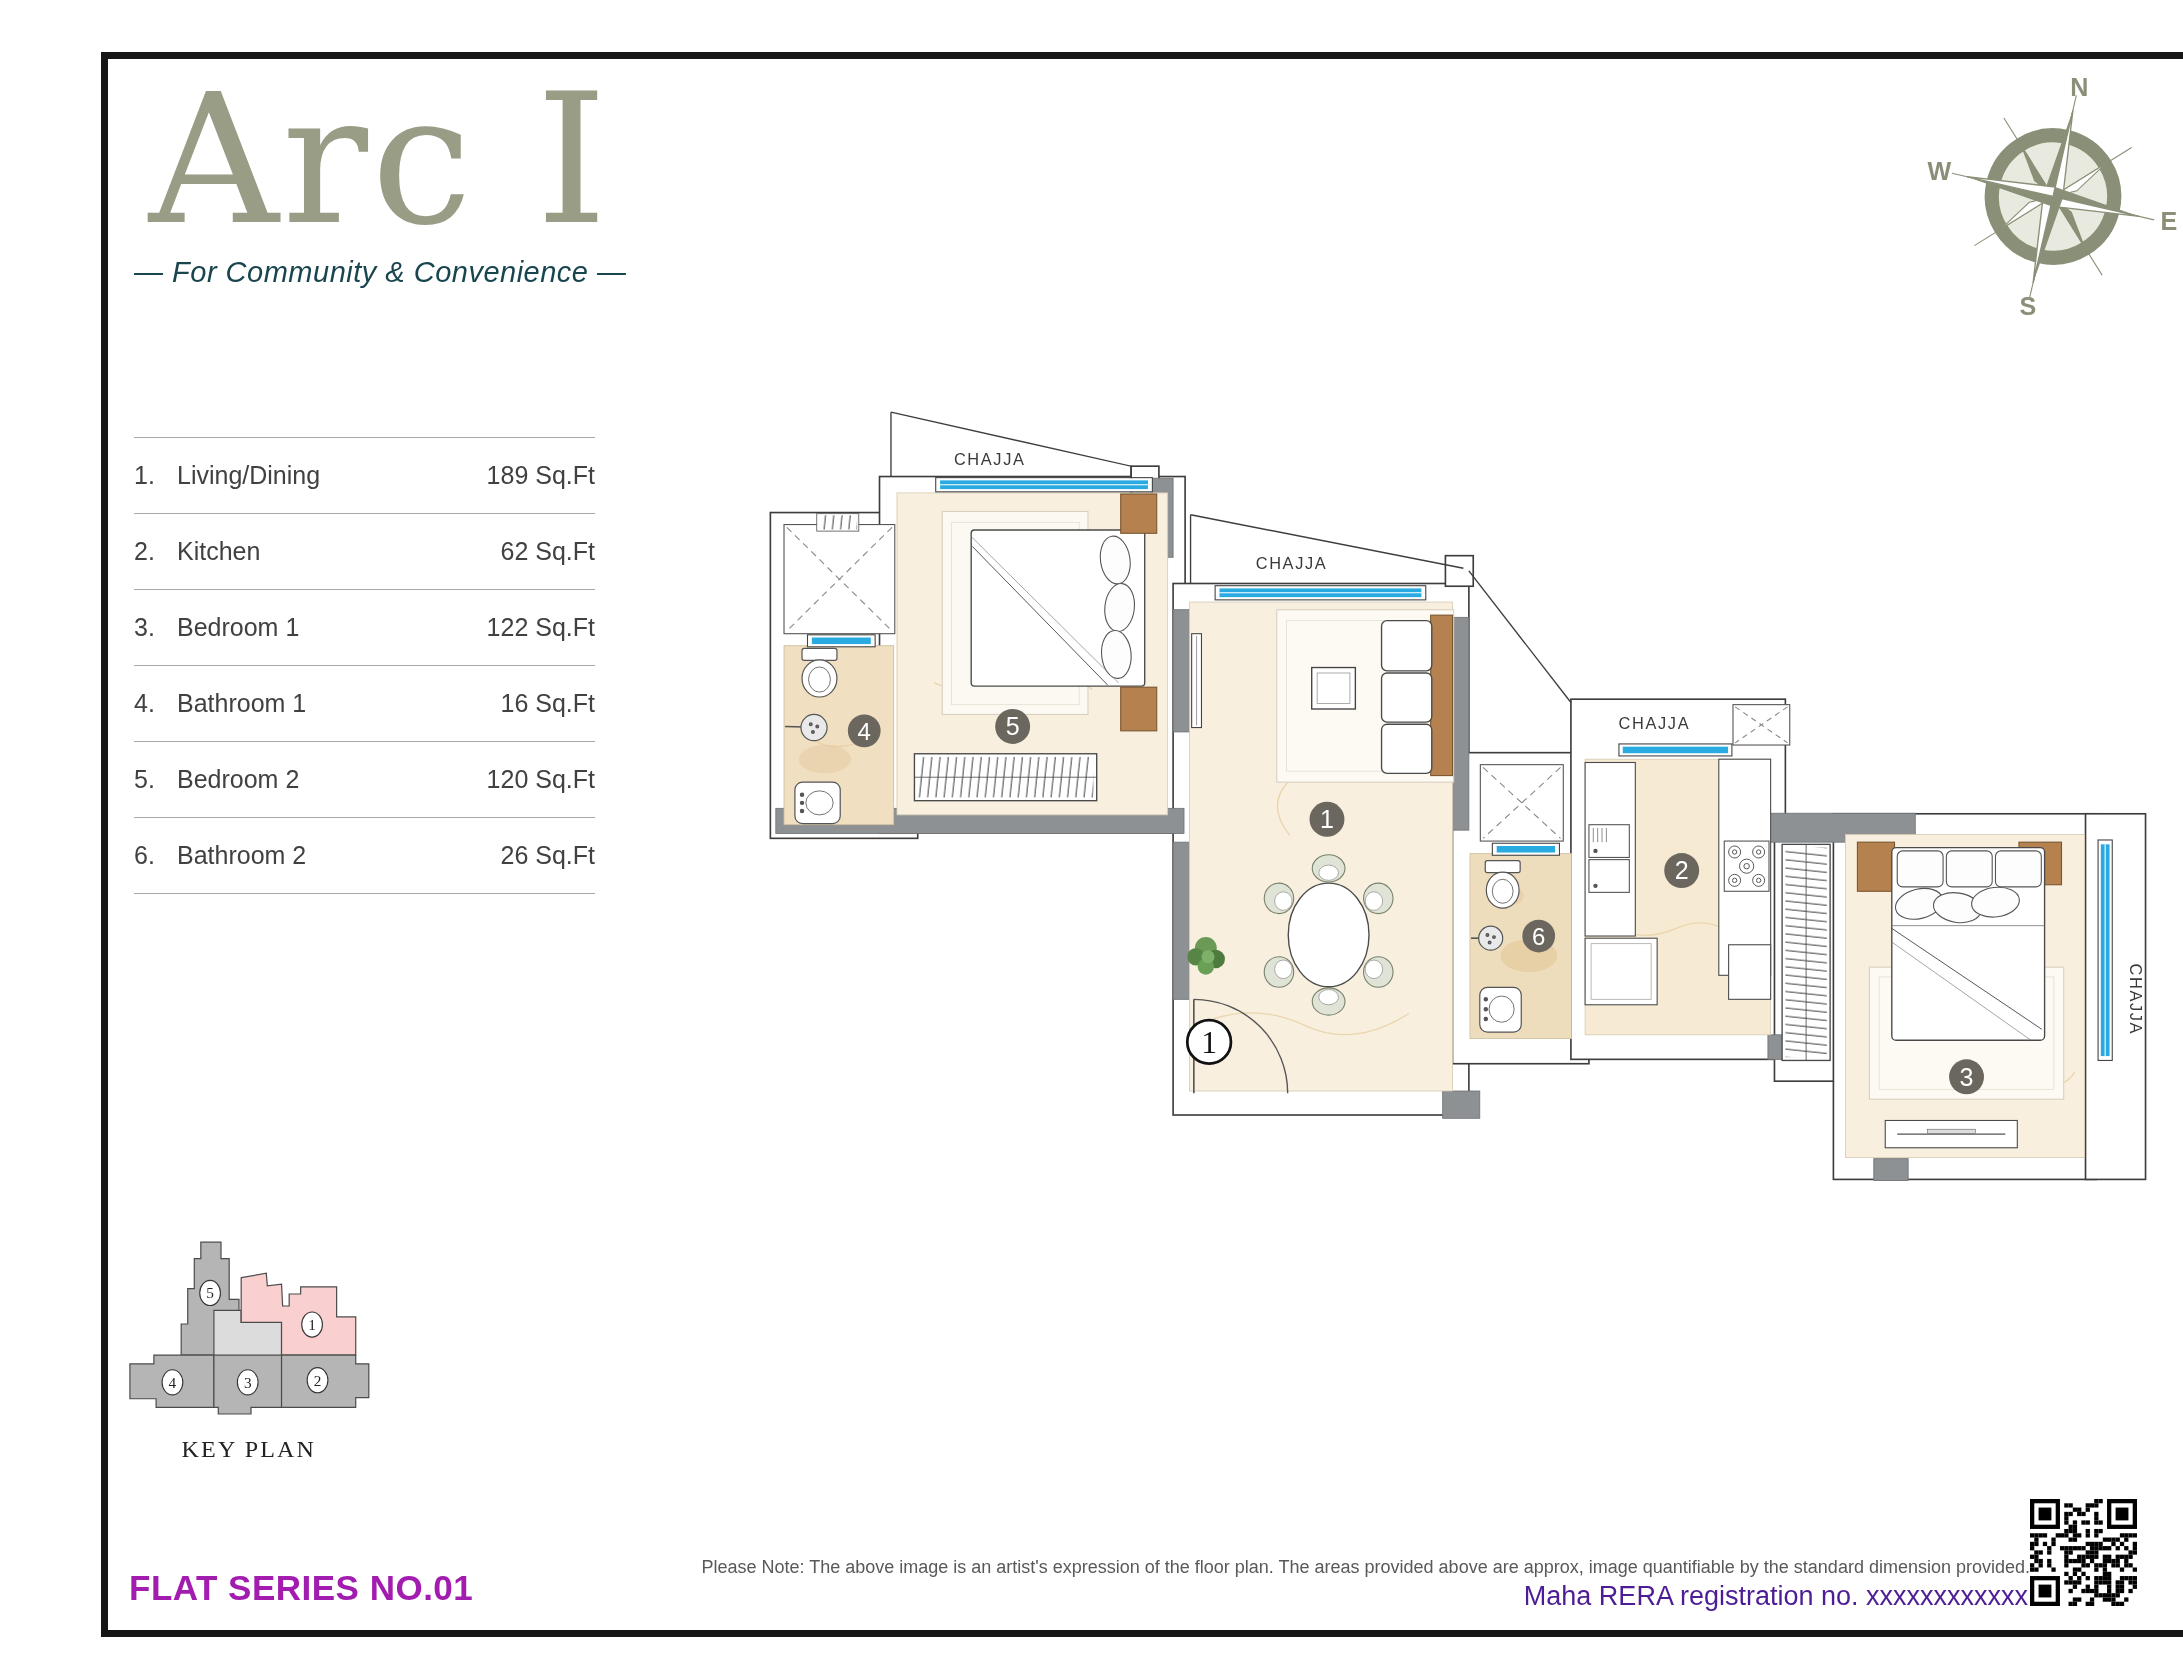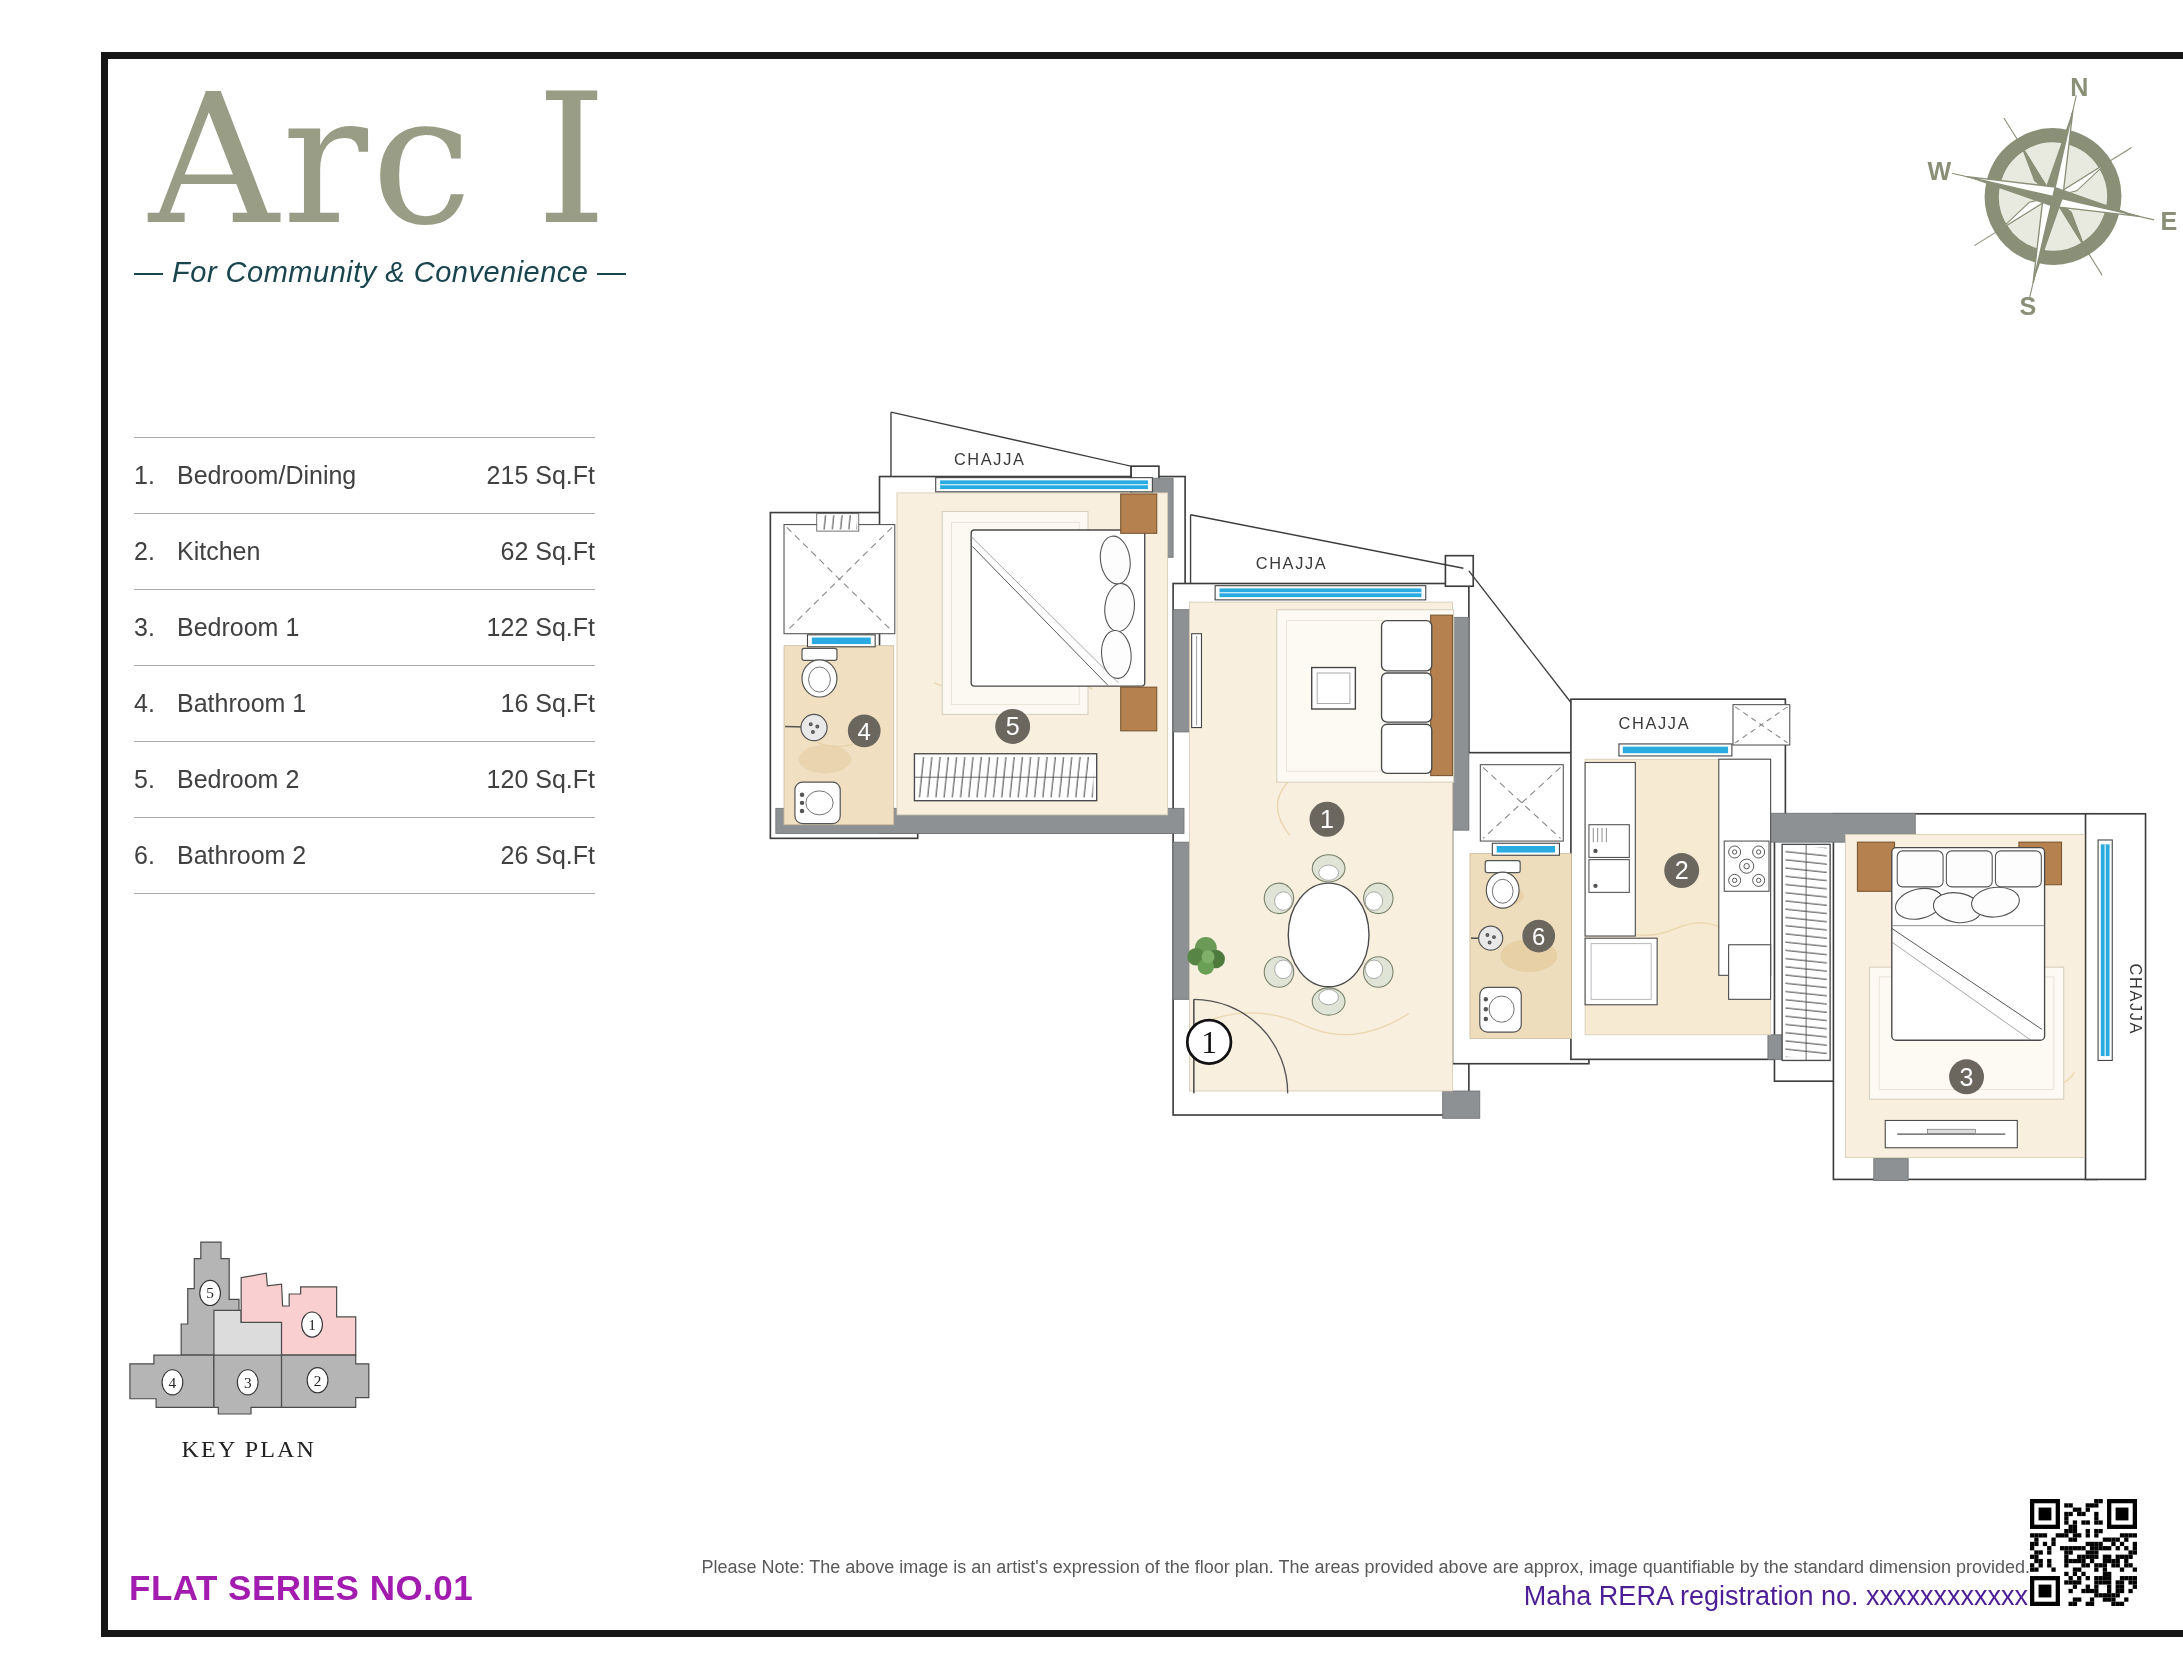--- a/index.html
+++ b/index.html
@@ -82,23 +82,23 @@
       <text x="492" y="312">E</text>
       <text x="234" y="466">S</text>
       <text x="72" y="220">W</text>
     </g>
   </svg>
 
   <div class="rtable">
     <div class="trow">
       <div class="left">
           <span class="no">1.</span>
-          <span>Bedroom/Dining</span>
+          <span>Living/Dining</span>
         </div>
-      <div class="area">215 Sq.Ft</div>
+      <div class="area">189 Sq.Ft</div>
     </div>
     <div class="trow">
       <div class="left">
           <span class="no">2.</span>
           <span>Kitchen</span>
         </div>
       <div class="area">62 Sq.Ft</div>
     </div>
     <div class="trow">
       <div class="left">

